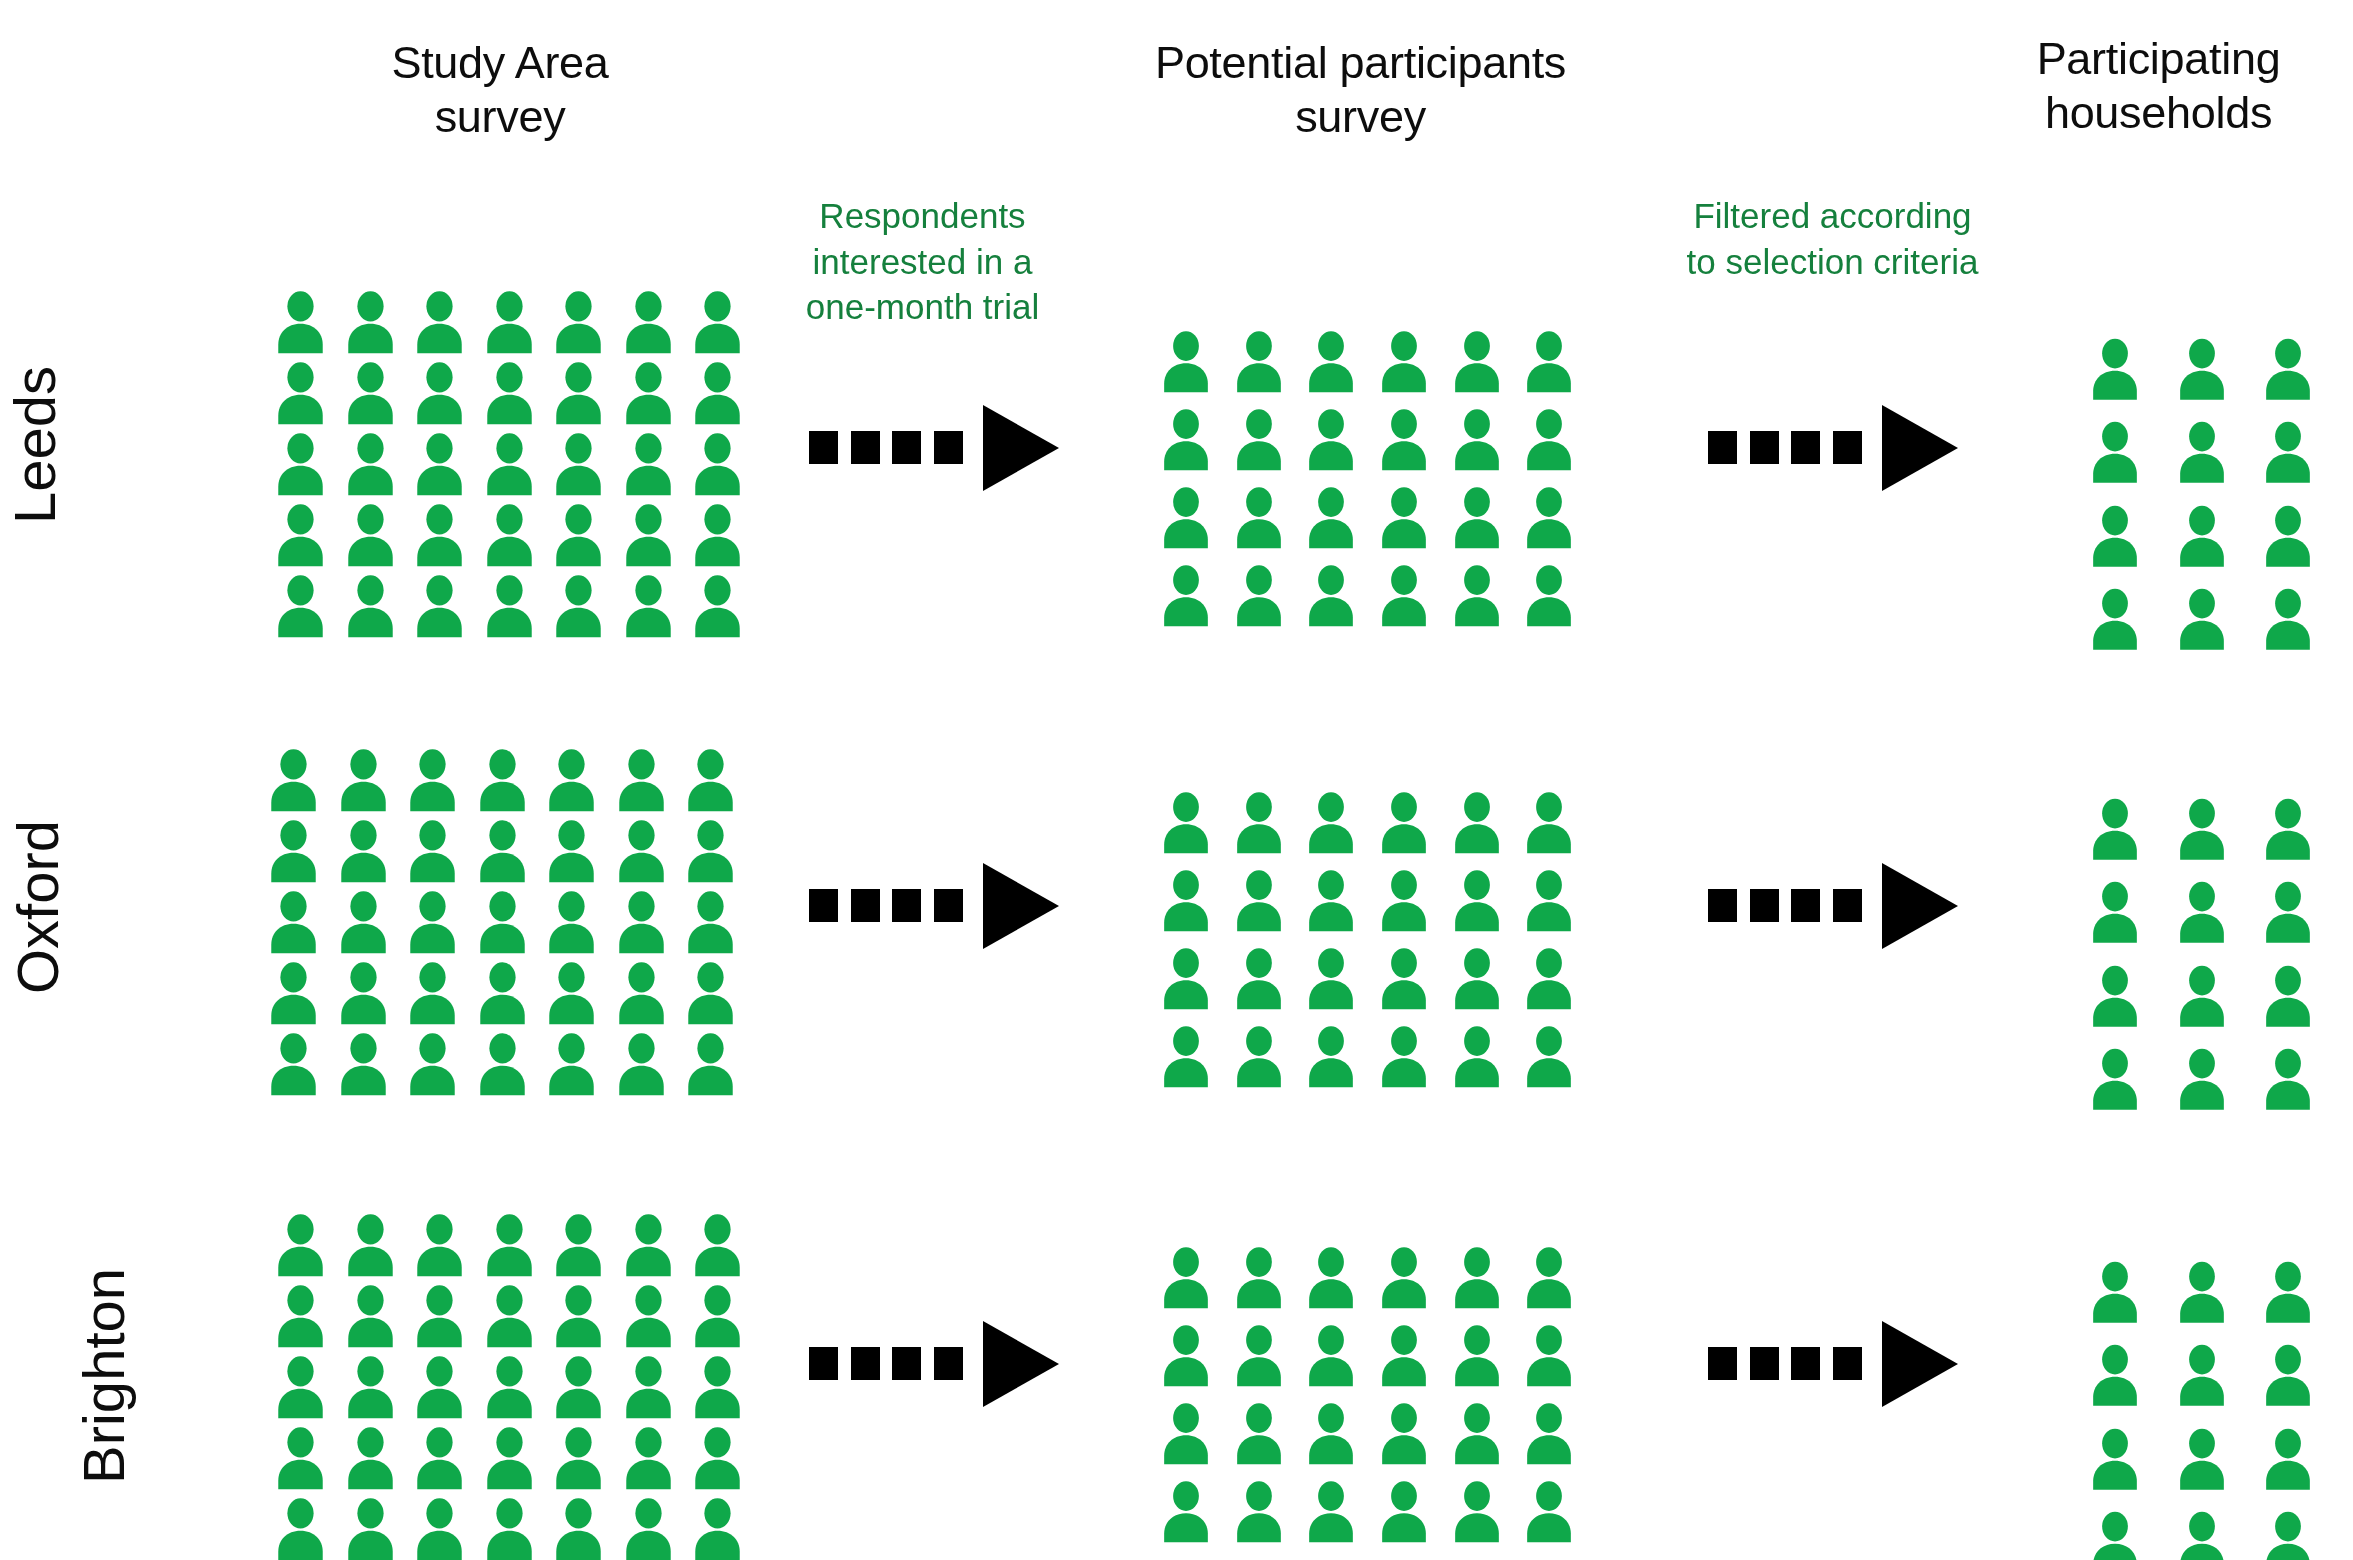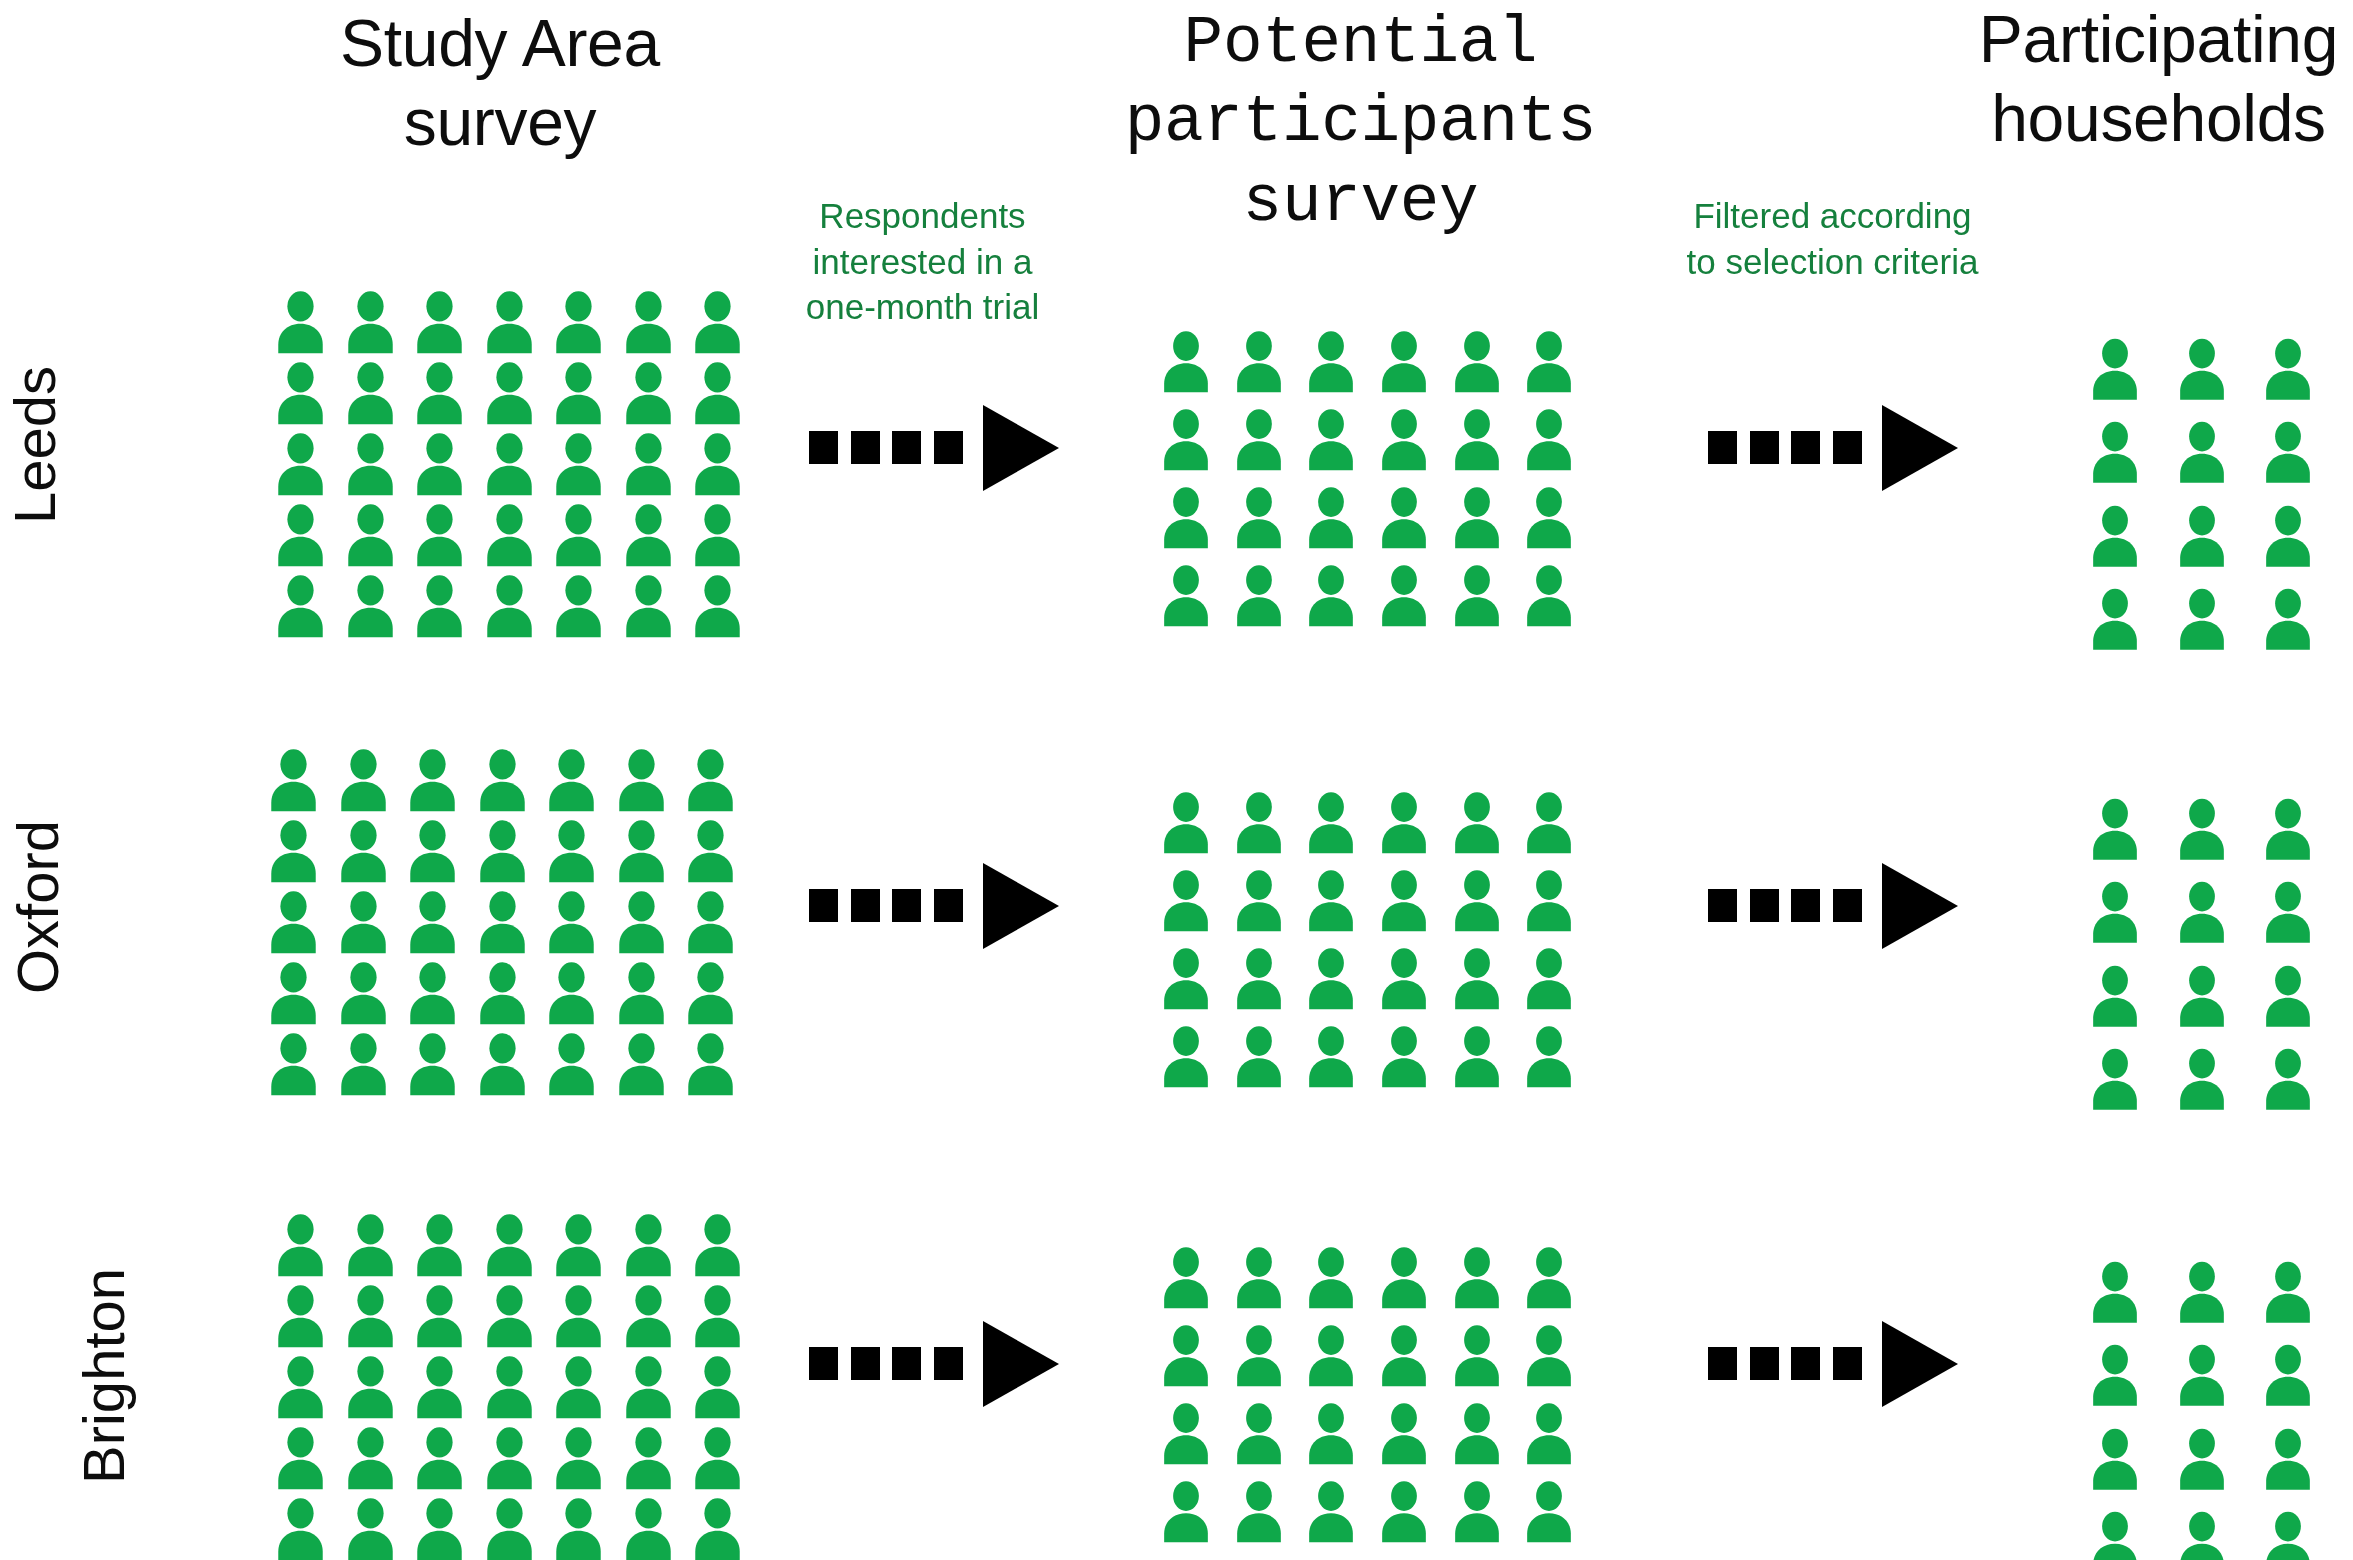--- a/index.html
+++ b/index.html
@@ -15,29 +15,30 @@
     background: #ffffff;
     font-family: "Liberation Sans", sans-serif;
     color: #000000;
     overflow: hidden;
   }
 
   
   .col-header {
     position: absolute;
     text-align: center;
-    font-size: 66px;
+    font-size: 45px;
     line-height: 1.20;
     font-weight: 400;
     letter-spacing: -0.3px;
     color: #0d0d0d;
     white-space: pre-line;
+    margin-top: 32px;
   }
   #header-study   { left: 236px;  top: 4.2px;  width: 528px; }
-  #header-potential { left: 1062px; top: 4.2px;  width: 597px; font-family: Liberation Mono, monospace; }
+  #header-potential { left: 1062px; top: 4.2px;  width: 597px; }
   #header-participating { left: 1964px; top: 0px;  width: 389px; }
 
   
   .row-label {
     position: absolute;
     font-size: 58px;
     line-height: 1;
     font-weight: 400;
     color: #0d0d0d;
     transform-origin: center center;

